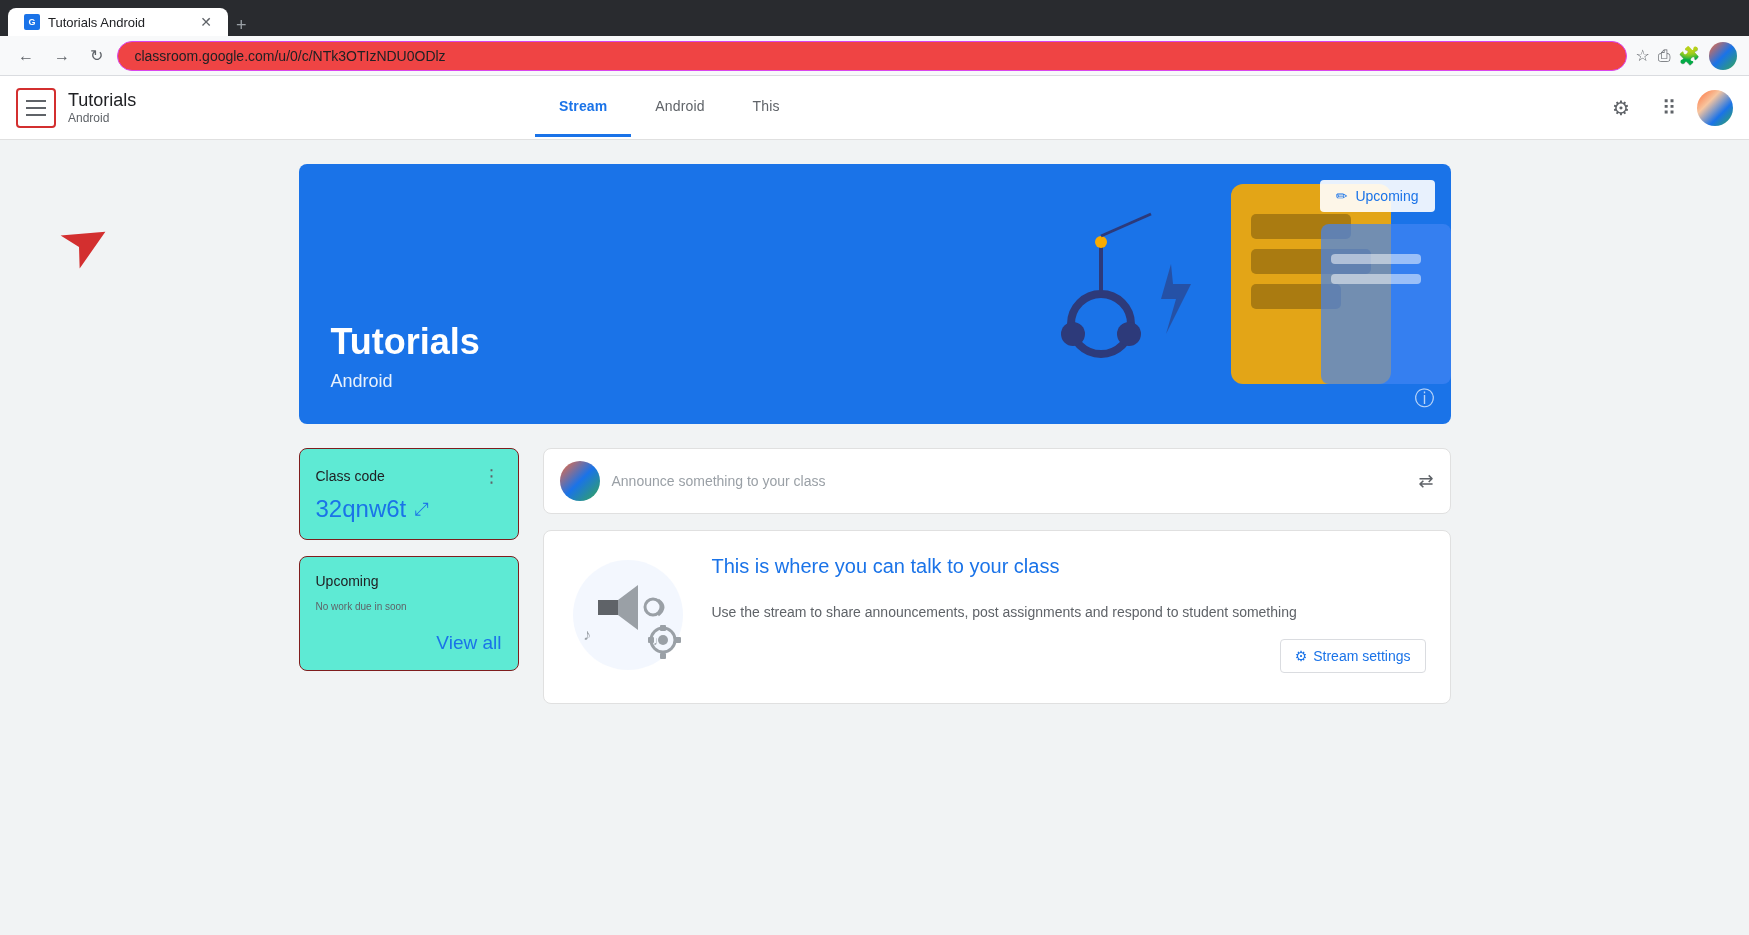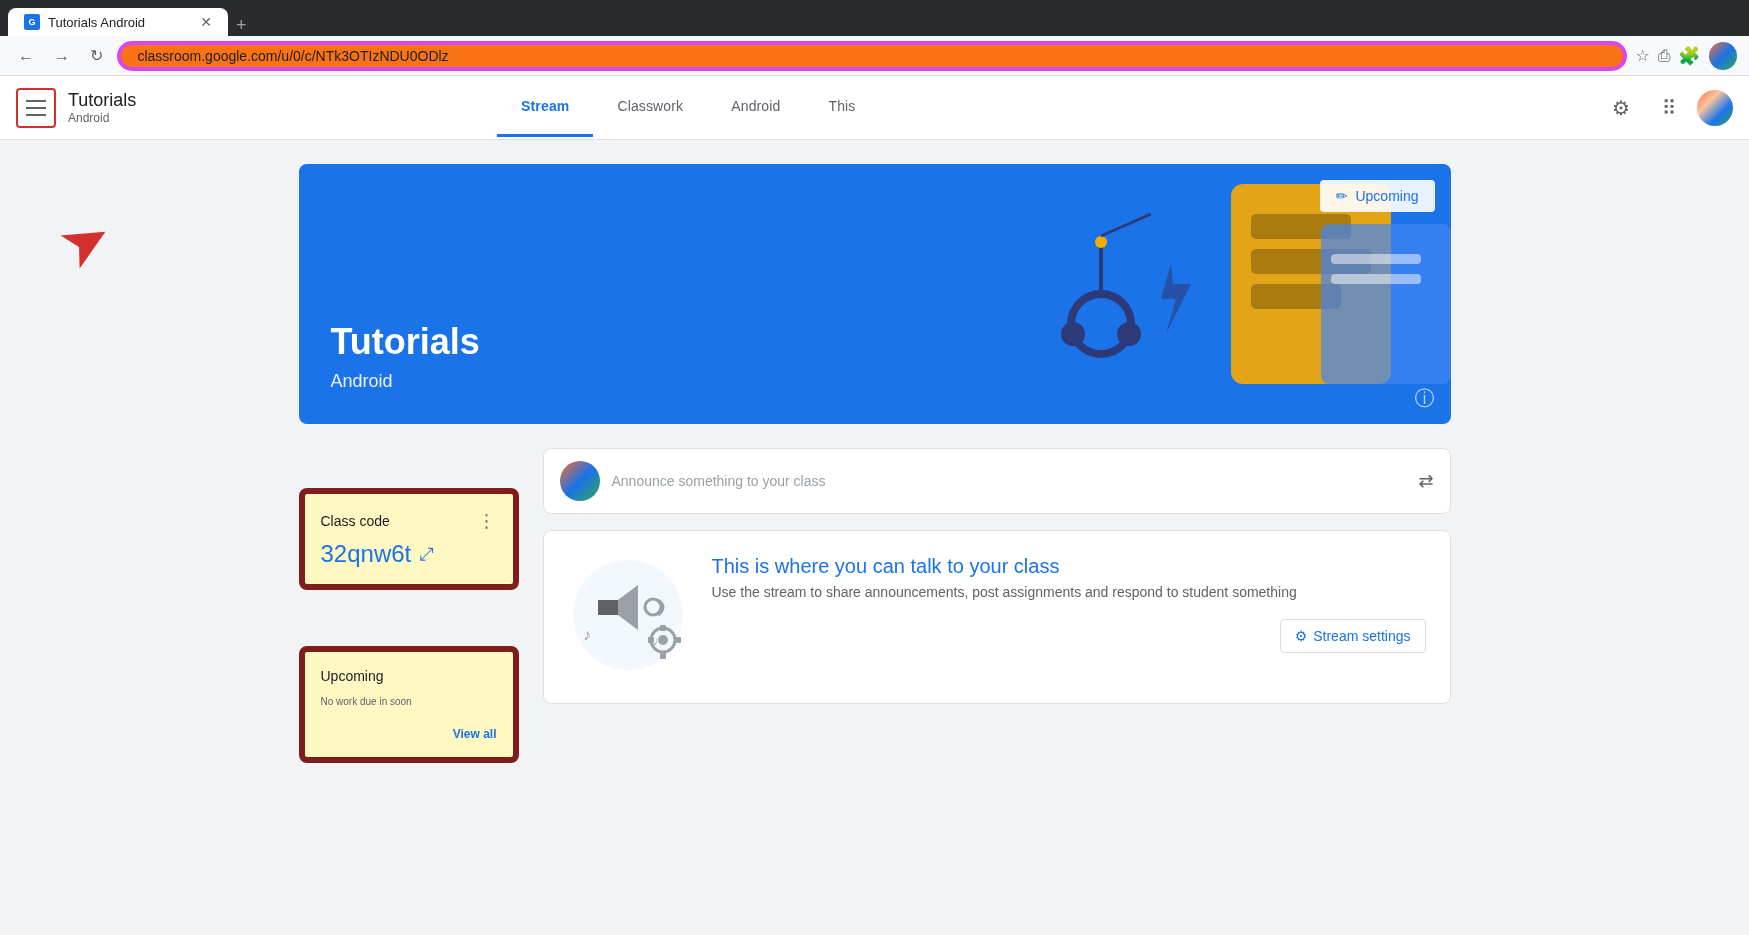--- a/index.html
+++ b/index.html
@@ -39,22 +39,22 @@
       display: flex;
       align-items: center;
       padding: 0 12px;
       gap: 8px;
       border-bottom: 1px solid #dadce0;
     }
     .nav-btn { color: #5f6368; background: none; border: none; cursor: pointer; font-size: 16px; padding: 4px 6px; border-radius: 50%; }
     .address-input {
       flex: 1;
       height: 30px;
-      background: #f97316;
-      border: 4px solid #d946ef;
+      background: #ef4444;
+      border: 1px solid #d946ef;
       border-radius: 20px;
       padding: 0 16px;
       font-size: 14px;
       color: #202124;
       outline: none;
     }
     .address-icons { display: flex; gap: 8px; align-items: center; color: #5f6368; font-size: 16px; }
     .browser-right-icons { display: flex; gap: 4px; align-items: center; color: #5f6368; }
 
     
@@ -165,40 +165,39 @@
     
     .content-grid {
       display: grid;
       grid-template-columns: 220px 1fr;
       gap: 24px;
     }
 
     
     .sidebar-col { display: flex; flex-direction: column; gap: 16px; }
     .card {
-      background: #fef9c3;
+      background: #5eead4;
       border-radius: 8px;
-      border: 6px solid #7f1d1d;
+      border: 1px solid #7f1d1d;
       padding: 16px;
-      margin-top: 40px;
     }
     .card-header {
       display: flex;
       justify-content: space-between;
       align-items: center;
       margin-bottom: 8px;
     }
     .card-title { font-size: 14px; color: #202124; font-weight: 500; }
     .three-dot { color: #5f6368; cursor: pointer; font-size: 18px; letter-spacing: 1px; }
     .class-code { font-size: 24px; color: #1a73e8; font-weight: 500; display: flex; align-items: center; gap: 8px; }
     .expand-icon { font-size: 18px; color: #1a73e8; cursor: pointer; }
 
     .upcoming-title { font-size: 14px; color: #202124; font-weight: 500; margin-bottom: 12px; }
     .no-work { font-size: 10px; color: #5f6368; margin-bottom: 20px; }
-    .view-all { color: #1a73e8; font-size: 12px; font-weight: 700; cursor: pointer; text-align: right; display: block; }
+    .view-all { color: #1a73e8; font-size: 19px; font-weight: 400; cursor: pointer; text-align: right; display: block; }
 
     
     .right-col { display: flex; flex-direction: column; gap: 16px; }
 
     
     .announce-bar {
       background: white;
       border-radius: 8px;
       border: 1px solid #e0e0e0;
       padding: 12px 16px;
@@ -227,21 +226,21 @@
       padding: 24px;
       display: flex;
       gap: 24px;
       align-items: flex-start;
     }
     .stream-illustration {
       width: 120px;
       flex-shrink: 0;
     }
     .stream-info-content { flex: 1; }
-    .stream-info-title { font-size: 20px; color: #1a73e8; font-weight: 500; margin-bottom: 4px; }
+    .stream-info-title { font-size: 20px; color: #1a73e8; font-weight: 500; margin-bottom: 24px; }
     .stream-info-desc { font-size: 14px; color: #5f6368; line-height: 1.5; }
     .stream-settings-btn {
       display: flex;
       align-items: center;
       gap: 6px;
       border: 1px solid #dadce0;
       background: white;
       border-radius: 4px;
       padding: 8px 14px;
       font-size: 14px;
@@ -293,21 +292,20 @@
 
   <div class="red-arrow">➤</div>
 
   <div class="app-title-block">
     <span class="app-title">Tutorials</span>
     <span class="app-subtitle">Android</span>
   </div>
 
   <nav class="nav-tabs">
     <a class="nav-tab active">Stream</a>
-    <a class="nav-tab">Classwork</a>
     <a class="nav-tab">Android</a>
     <a class="nav-tab">This</a>
   </nav>
 
   <div class="header-right">
     <button class="icon-btn">
       <span>⚙</span>
     </button>
     <button class="icon-btn">
       <span>⠿</span>

